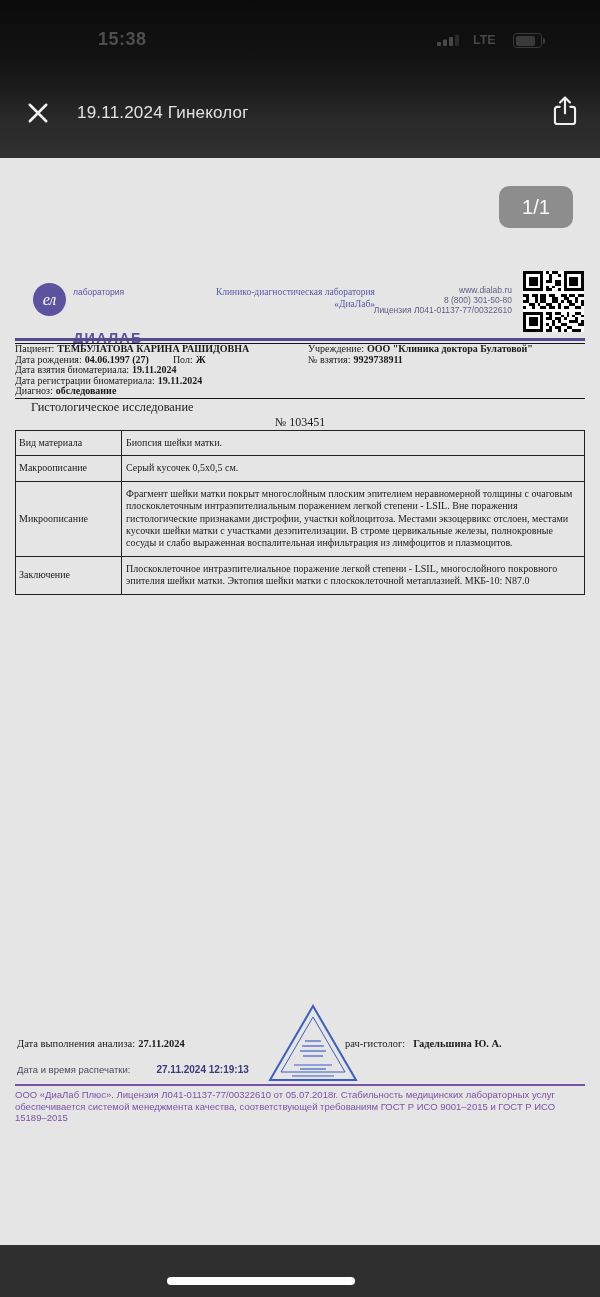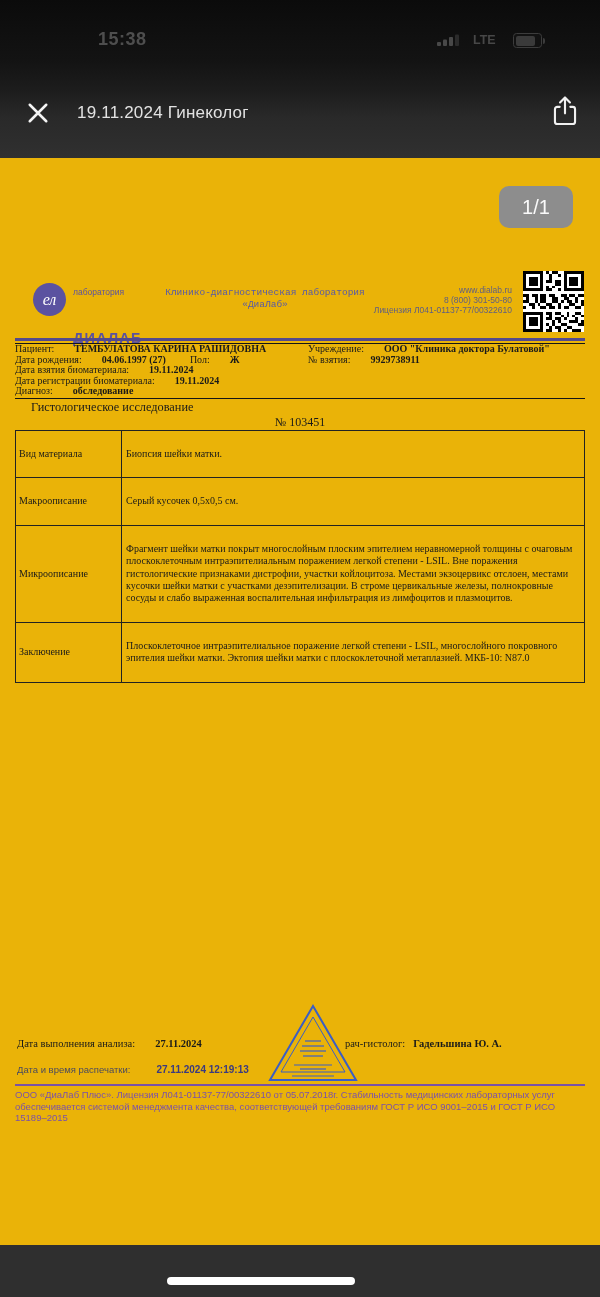--- a/index.html
+++ b/index.html
@@ -12,54 +12,54 @@
   .sig{position:absolute;left:437px;top:34px;}
   .lte{position:absolute;left:473px;top:33px;font-size:12.5px;font-weight:600;color:#474747;}
   .battery{position:absolute;left:513px;top:33px;width:27px;height:13px;border:1px solid #3c3c3c;border-radius:3.5px;background:#121212;}
   .battery .fill{position:absolute;left:1.5px;top:1.5px;bottom:1.5px;width:19px;background:#3a3a3a;border-radius:2px;}
   .battery .nub{position:absolute;right:-4px;top:3.5px;width:2.5px;height:6px;background:#3c3c3c;border-radius:0 2px 2px 0;}
   .nav-close{position:absolute;left:25px;top:101px;width:26px;height:26px;cursor:pointer;background:none;border:none;padding:0;}
   .nav-title{position:absolute;left:77px;top:103px;font-size:17px;color:#e2e2e2;font-weight:400;letter-spacing:.2px;}
   .nav-share{position:absolute;right:22px;top:95px;width:26px;height:34px;cursor:pointer;background:none;border:none;padding:0;}
 
   
-  .viewer{position:absolute;left:0;top:158px;width:600px;height:1087px;background:#eab308;}
+  .viewer{position:absolute;left:0;top:158px;width:600px;height:1087px;background:#e5e5e5;}
   .page-badge{position:absolute;right:27px;top:28px;width:74px;height:42px;border-radius:10px;background:#8d8d8d;
     color:#fafafa;font-size:20px;display:flex;align-items:center;justify-content:center;}
 
   
   .doc{position:absolute;left:15px;top:0;width:570px;height:1087px;color:#1a1a1a;
     font-family:"Liberation Serif","DejaVu Serif",serif;}
 
   .logo-circle{position:absolute;left:18px;top:125px;width:33px;height:33px;border-radius:50%;background:#5b52a0;
     display:flex;align-items:center;justify-content:center;}
   .logo-mono{color:#fff;font-style:italic;font-size:16px;font-family:"Liberation Serif",serif;}
   .logo-caption{position:absolute;left:58px;top:129px;font-size:8.5px;color:#5b52a0;font-family:"Liberation Sans",sans-serif;}
   .logo-title{position:absolute;left:58px;top:136px;font-size:14.5px;font-weight:700;color:#5b52a0;letter-spacing:1.2px;font-family:"Liberation Sans",sans-serif;margin-top:36px;}
-  .lab-center{position:absolute;left:140px;top:129px;width:220px;text-align:center;font-size:9.5px;line-height:11.5px;
-    color:#5659a8;font-family:Liberation Mono, monospace;}
+  .lab-center{position:absolute;left:140px;top:129px;width:220px;text-align:right;font-size:9.5px;line-height:11.5px;
+    color:#5659a8;font-family:Liberation Serif, serif;}
   .lab-contacts{position:absolute;right:73px;top:127px;width:190px;text-align:right;font-size:8.5px;line-height:10px;
     color:#5e5e84;font-family:"Liberation Sans",sans-serif;}
   .qr{position:absolute;left:508px;top:113px;width:61px;height:61px;}
 
   .rule-purple{position:absolute;left:0;width:570px;height:2.5px;background:#544a8c;}
   .rule-black{position:absolute;left:0;width:570px;height:1px;background:#151515;}
 
   .patient{position:absolute;left:0;top:186px;width:570px;font-size:10px;line-height:10.6px;}
   .patient .line{white-space:nowrap;}
   .pat-right{position:absolute;left:293px;top:0;}
-  .val{font-weight:700;margin-left:20px;}
+  .val{font-weight:700;margin-left:3px;}
   .lbl2{margin-left:24px;}
 
   .report-title{position:absolute;left:16px;top:242px;width:570px;text-align:left;font-size:12.3px;}
   .report-num{position:absolute;left:0;top:256.5px;width:570px;text-align:center;font-size:12px;font-family:Liberation Serif, serif;}
 
   table.rep{position:absolute;left:0;top:272px;width:570px;border-collapse:collapse;table-layout:fixed;
     font-size:10px;line-height:12.4px;}
-  table.rep td{border:1px solid #222;padding:17px 4px;vertical-align:middle;}
+  table.rep td{border:1px solid #222;padding:6px 4px;vertical-align:middle;}
   table.rep td.c1{width:98px;padding-left:3px;}
 
   .disclaimer{position:absolute;left:0;top:386px;width:570px;font-size:10px;line-height:12.3px;text-align:left;}
   .disclaimer b{font-weight:700;}
 
   .sign-line1{position:absolute;left:2px;top:880px;font-size:10.5px;}
   .stamp{position:absolute;left:252px;top:845px;}
   .doctor-line{position:absolute;left:330px;top:880px;font-size:10.5px;white-space:nowrap;}
   .print-line{position:absolute;left:2px;top:906px;font-size:9.5px;color:#4a4a5e;font-family:"Liberation Sans",sans-serif;}
   .print-val{font-weight:700;color:#3a3a80;margin-left:26px;font-size:10px;}

